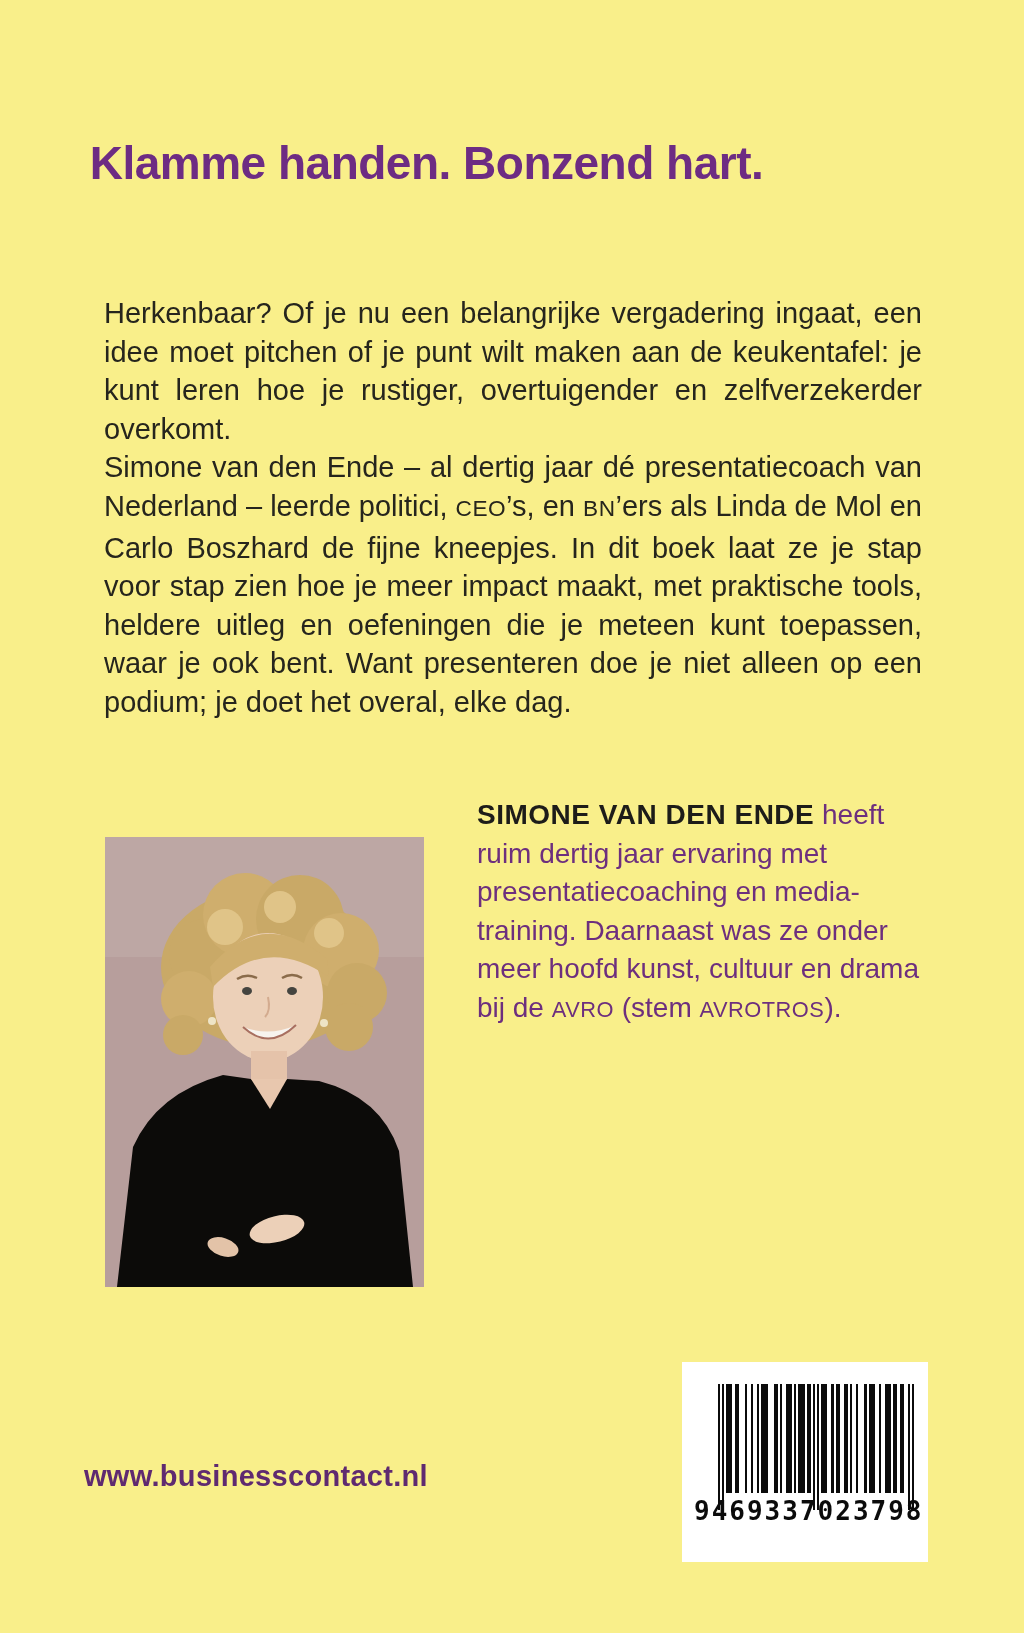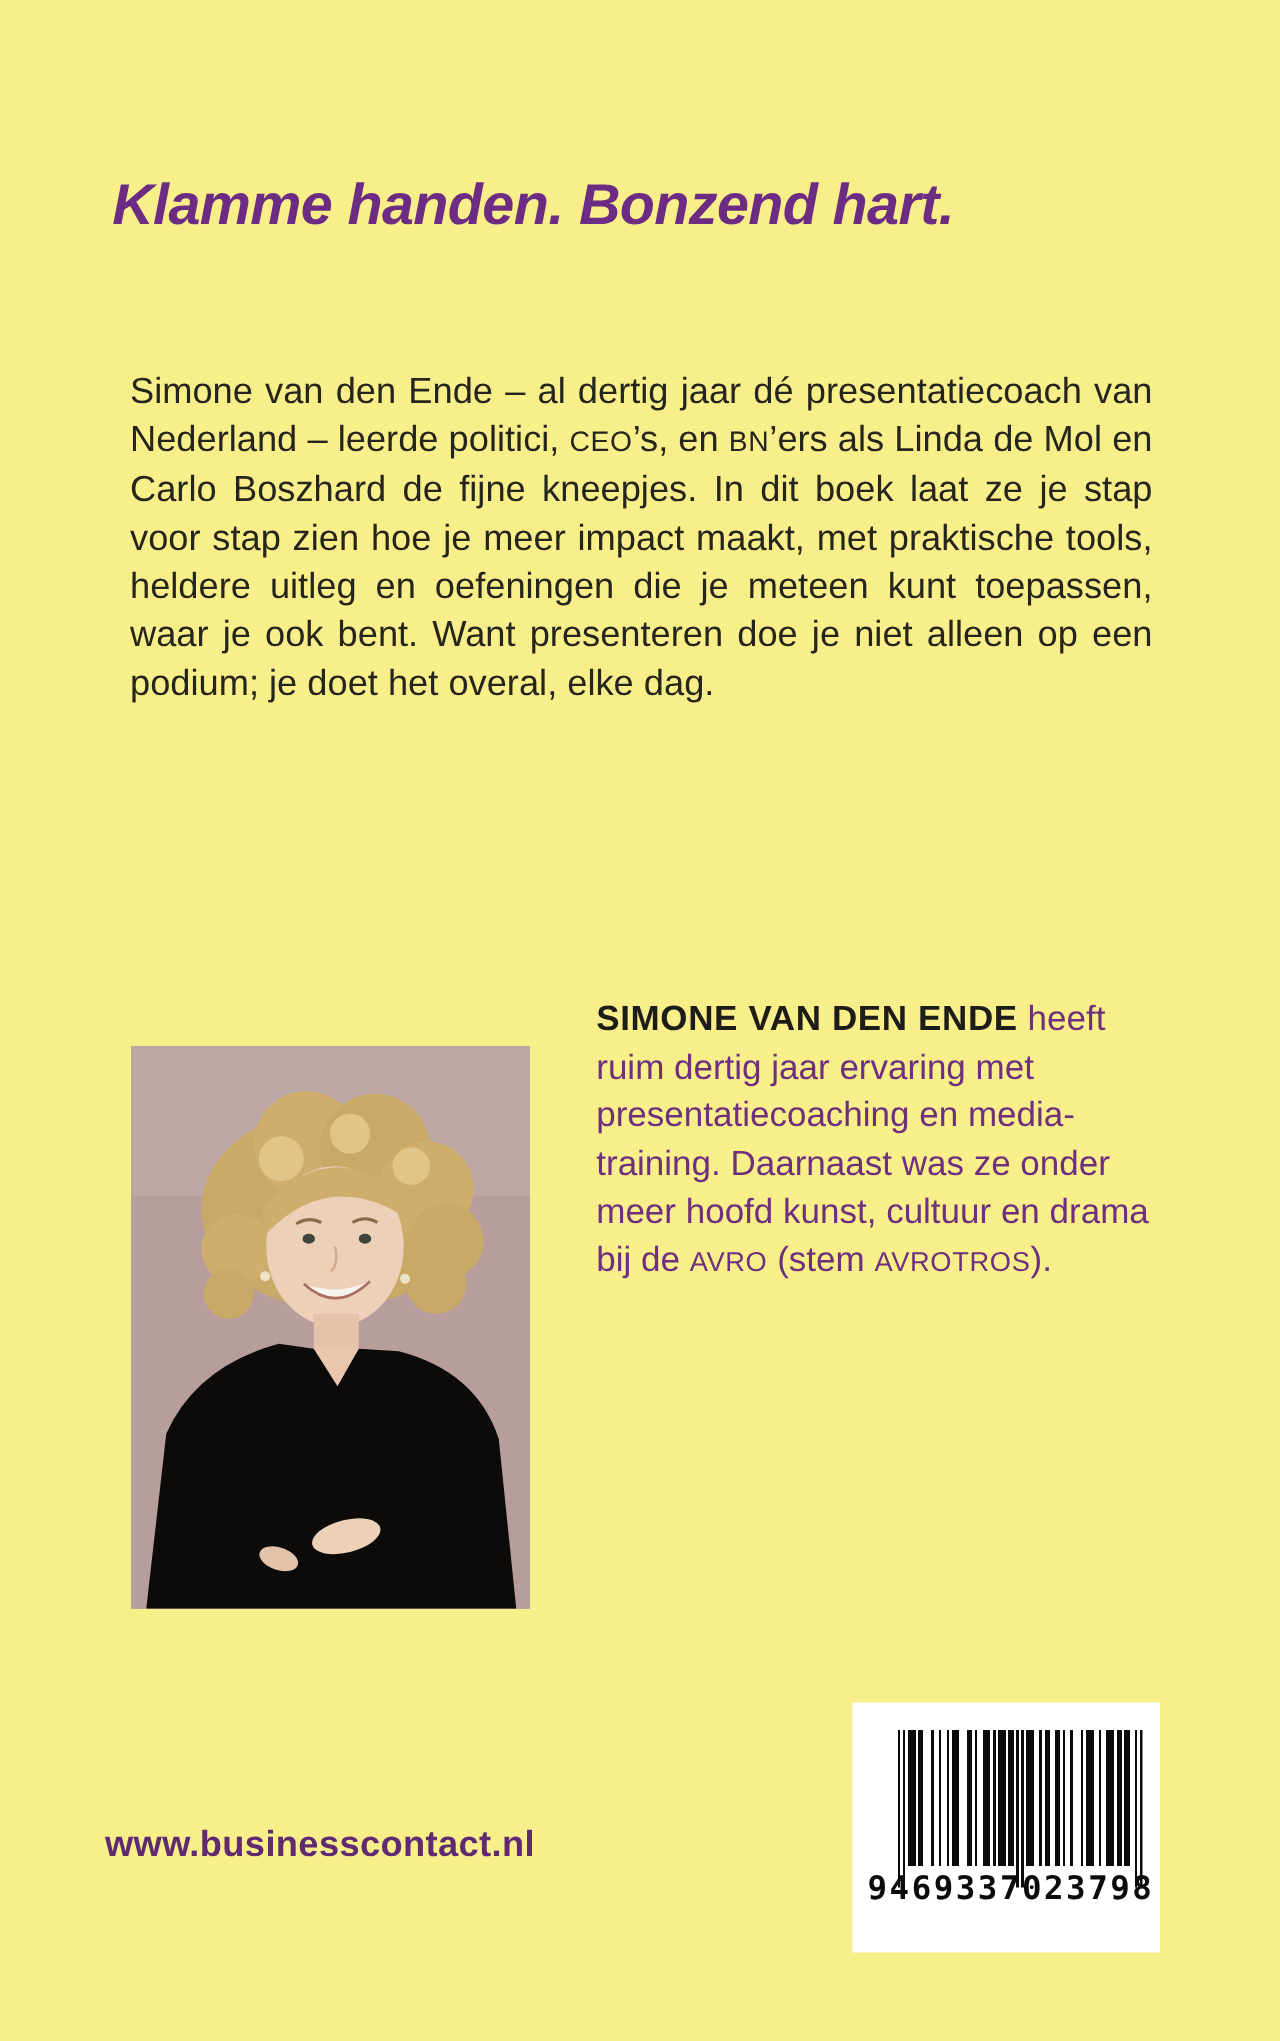--- a/index.html
+++ b/index.html
@@ -15,21 +15,20 @@
   .heading{
     position:absolute;
     left:0;top:130px;width:853px;
     margin:0;
     text-align:center;
     color:#6d2c83;
     font-size:46px;
     font-weight:bold;
     line-height:66px;
     letter-spacing:-0.5px;
-    font-style:italic;
   }
   .heading .hl{display:block;}
   
   .body-text{
     position:absolute;
     left:104px;top:294px;width:818px;
     color:#26251d;
     font-size:29px;
     line-height:38.6px;
     text-align:justify;
@@ -93,20 +92,21 @@
 </head>
 <body>
 
 <div class="page">
 
   <h1 class="heading">
     <span class="hl">Klamme handen. Bonzend hart.</span>
   </h1>
 
   <div class="body-text">
+    <p>Herkenbaar? Of je nu een belangrijke vergadering ingaat, een idee moet pitchen of je punt wilt maken aan de keukentafel: je kunt leren hoe je rustiger, overtuigender en zelfverzekerder overkomt.</p>
     <p><span>Simone van den Ende – al dertig jaar dé presentatiecoach van Nederland – leerde politici, </span><span class="sc">CEO</span><span>’s, en </span><span class="sc">BN</span><span>’ers als Linda de Mol en Carlo Boszhard de fijne kneepjes. In dit boek laat ze je stap voor stap zien hoe je meer impact maakt, met praktische tools, heldere uitleg en oefeningen die je meteen kunt toepassen, waar je ook bent. Want presenteren doe je niet alleen op een podium; je doet het overal, elke dag.</span></p>
   </div>
 
   <div class="photo">
     <svg viewBox="0 0 319 450" preserveAspectRatio="none">
       <rect x="0" y="0" width="319" height="450" fill="#b79e9c"></rect>
       <rect x="0" y="0" width="319" height="120" fill="#bda7a4"></rect>
 
       <ellipse cx="162" cy="130" rx="106" ry="80" fill="#c9a967"></ellipse>
       <circle cx="100" cy="118" r="36" fill="#c9a967"></circle>

